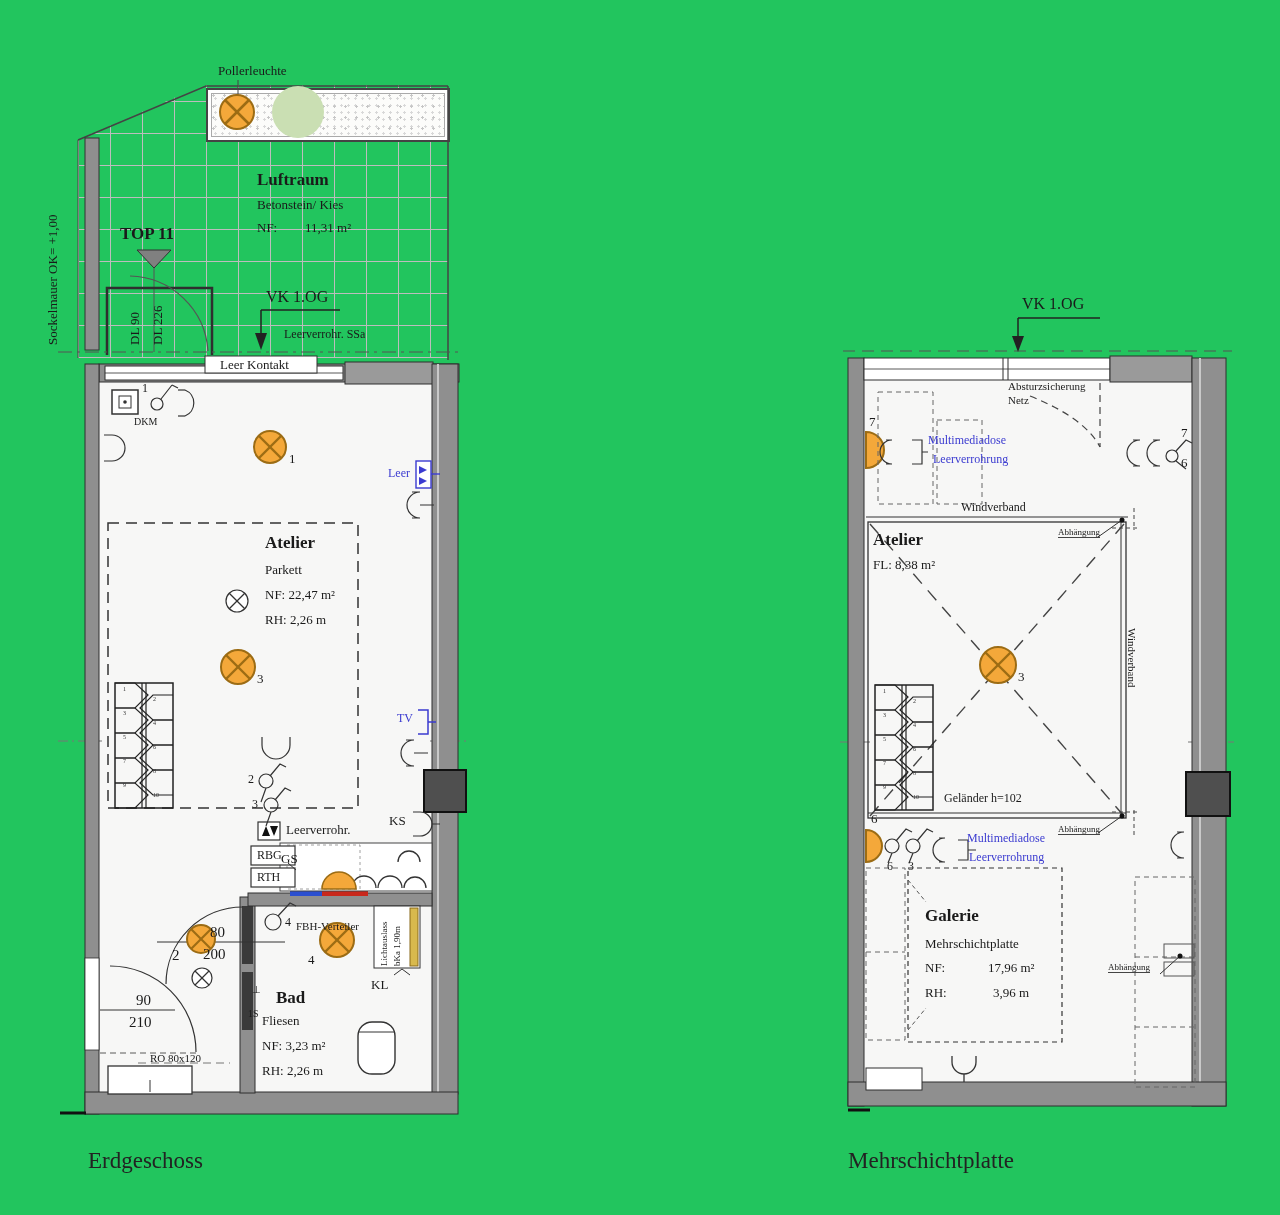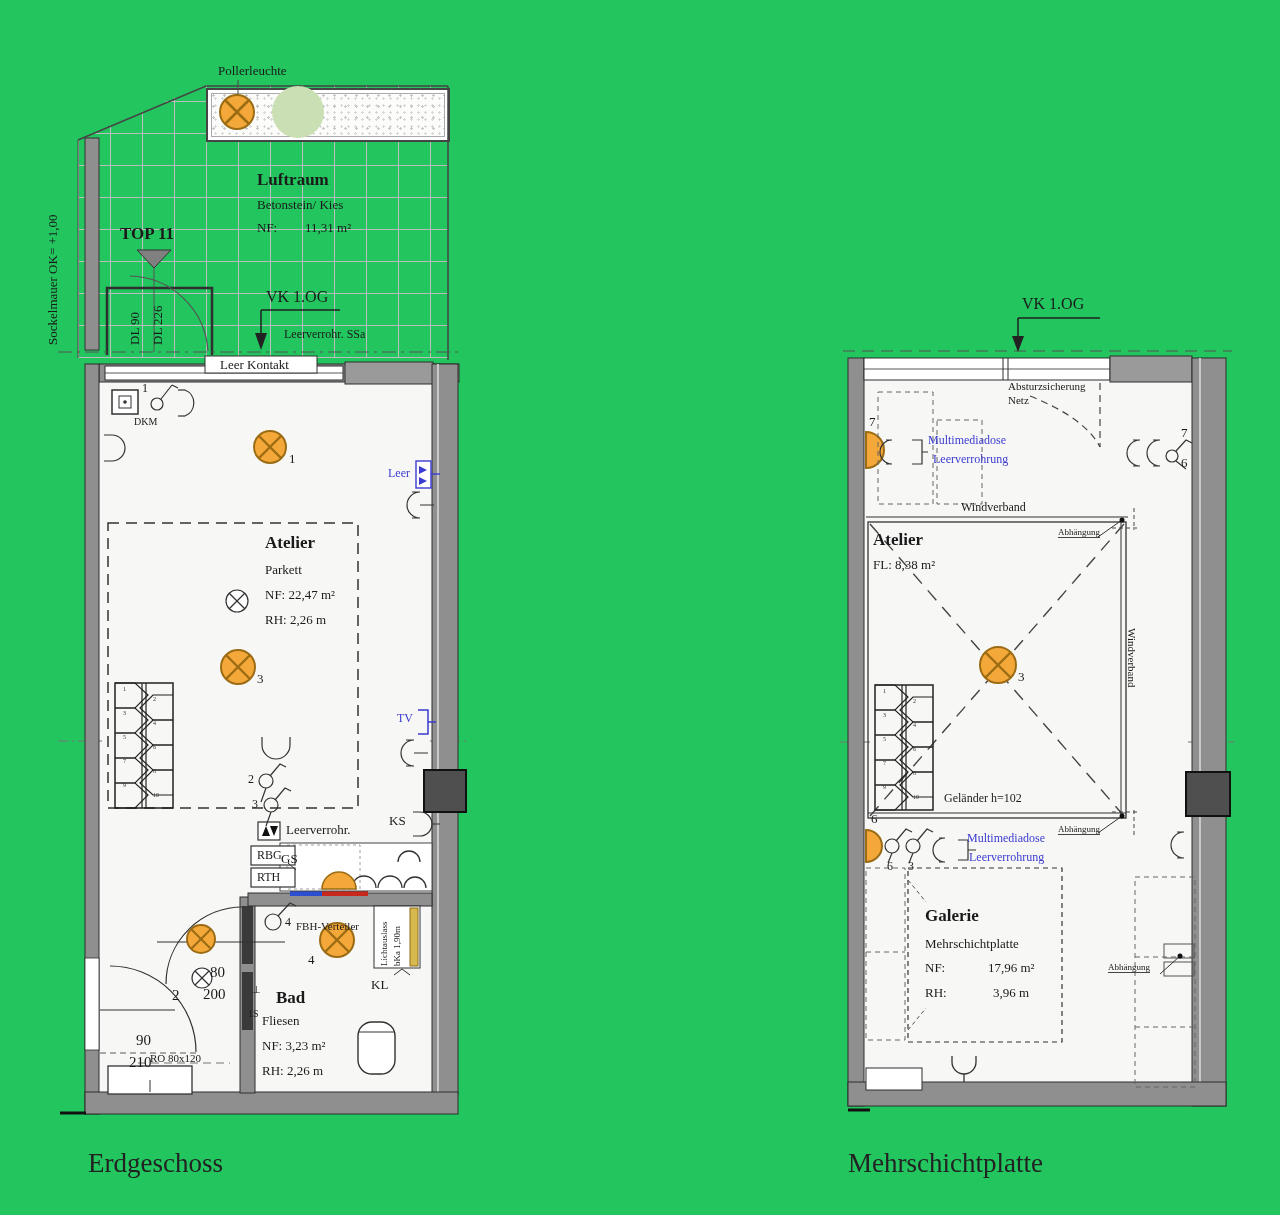--- a/index.html
+++ b/index.html
@@ -12,30 +12,30 @@
                      repeating-linear-gradient(90deg,#bdbdbd 0 1px,transparent 1px 32px);
     clip-path:polygon(0 20%,34% 0,100% 0,100% 100%,0 100%);}
   .planter{position:absolute;left:206px;top:88px;width:240px;height:50px;background-color:#fcfcfa;
     background-image:radial-gradient(#c6c6c6 1px,transparent 1.4px),radial-gradient(#d8d8d8 1px,transparent 1.4px);
     background-size:11px 11px,7px 7px;background-position:0 0,4px 5px;
     border:2px solid #444;box-shadow:inset 0 0 0 3px #fff,inset 0 0 0 4px #aaa;}
   
   .t{position:absolute;white-space:nowrap;line-height:1.15;}
   .b{font-weight:bold;font-size:17px;}
   .s16{font-size:16px;}
-  .s15{font-size:15px;margin-top:40px;}
+  .s15{font-size:15px;}
   .s13{font-size:13px;}
   .s12{font-size:12px;}
   .s11{font-size:11px;}
   .s10{font-size:10px;margin-left:24px;}
   .s9{font-size:9px;}
   .blue{color:#3b3bd0;}
   .rotccw{transform:rotate(-90deg);transform-origin:0 0;}
   .rotcw{transform:rotate(90deg);transform-origin:0 0;}
-  .cap{font-size:27px;color:#222;}
+  .cap{font-size:23px;color:#222;}
   .stairbox{position:absolute;width:58px;height:125px;}
   .stair-num{position:absolute;font-size:6px;color:#333;}
 </style>
 </head>
 <body>
 
 <div class="canvas">
 
   <div class="terrace-grid"></div>
   <div class="planter"></div>

